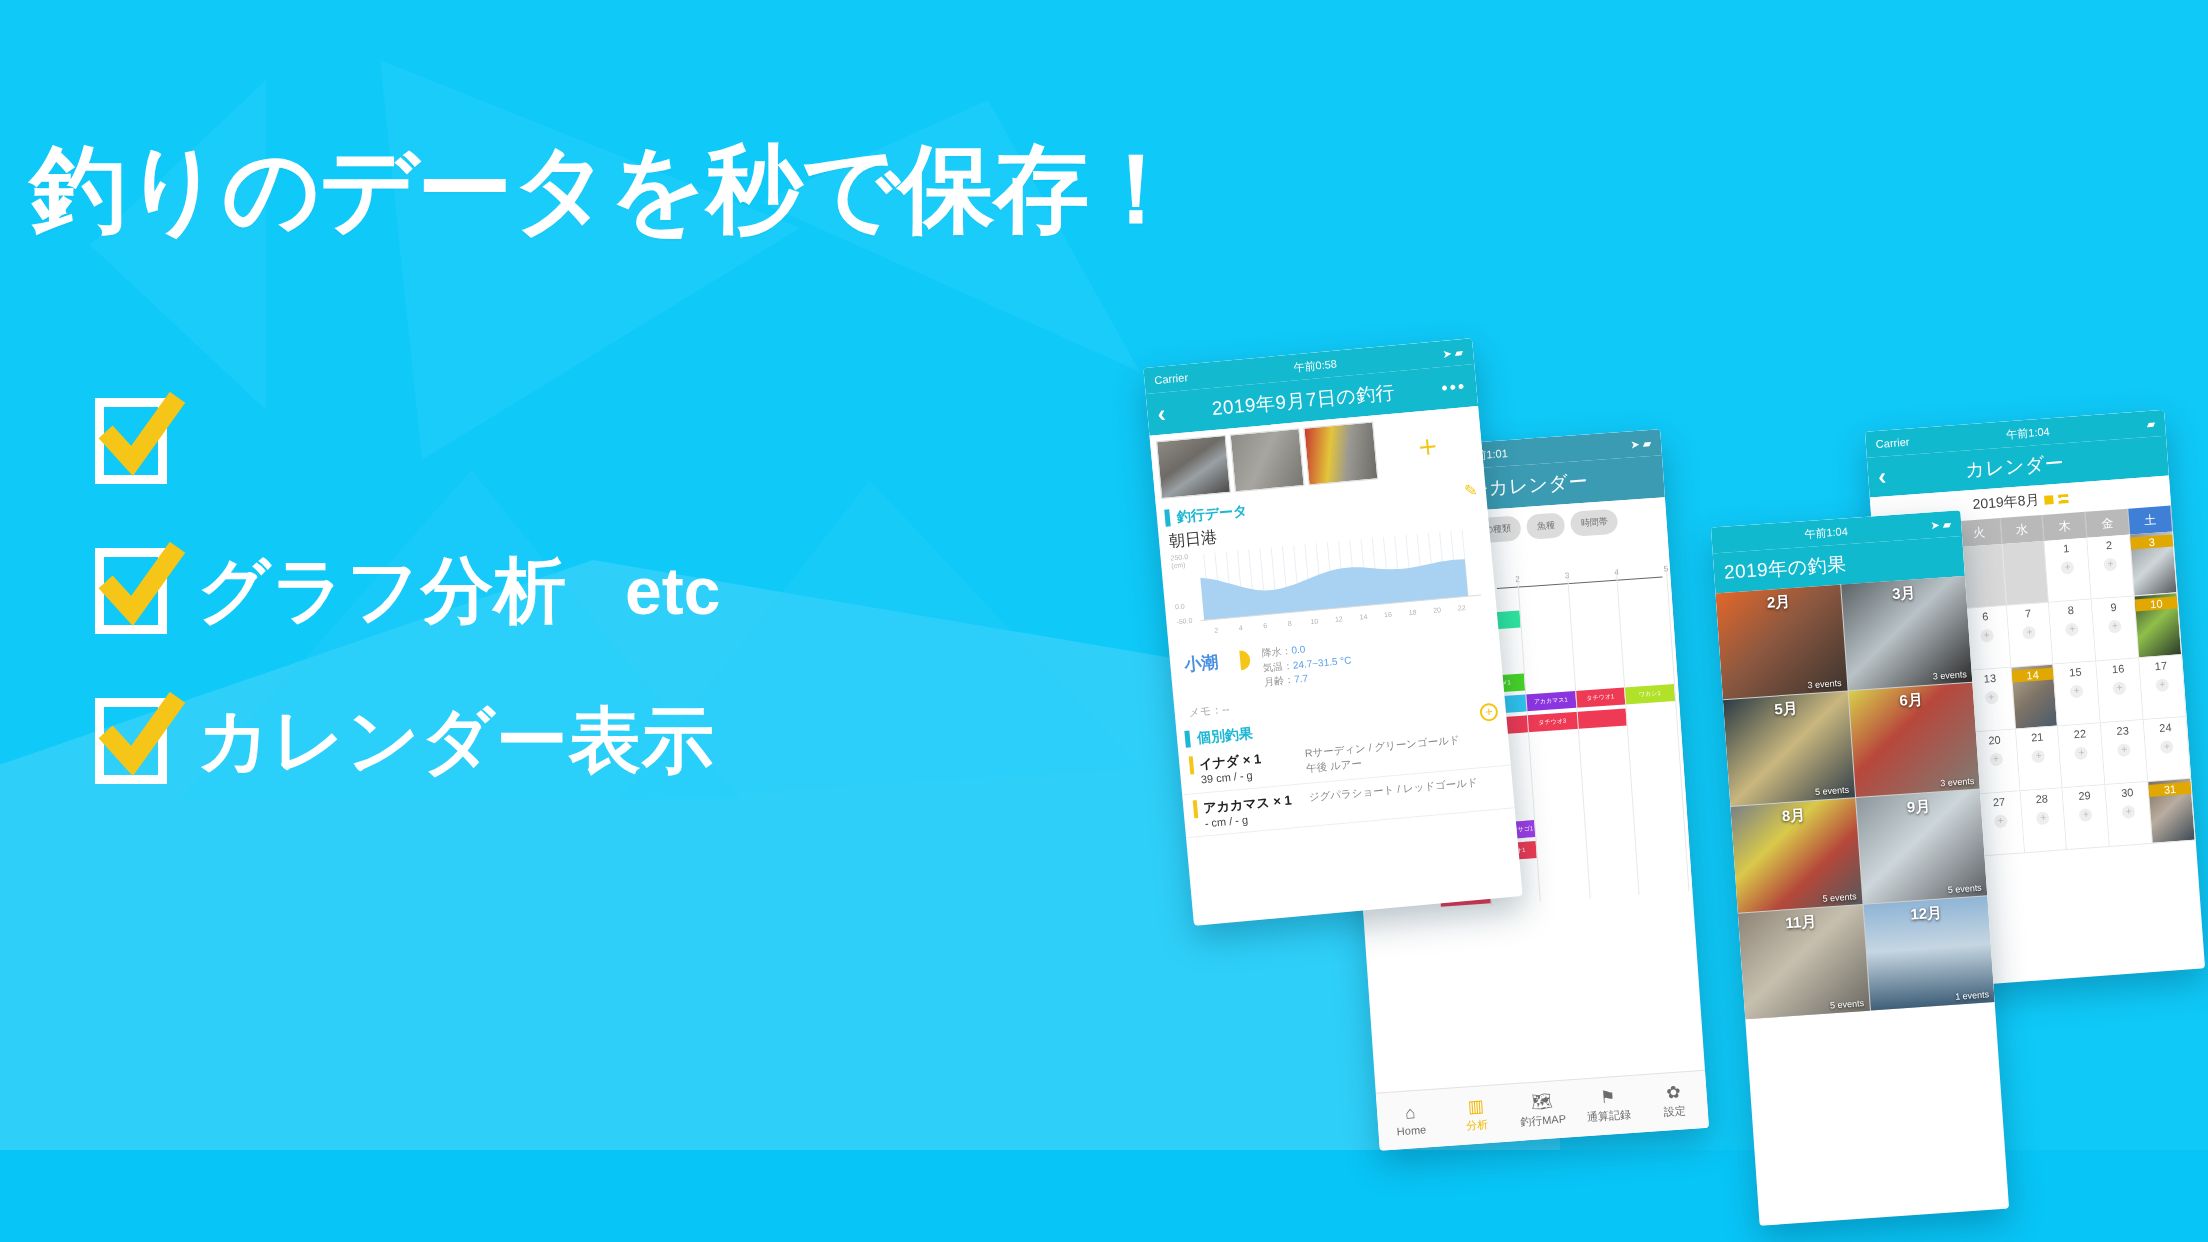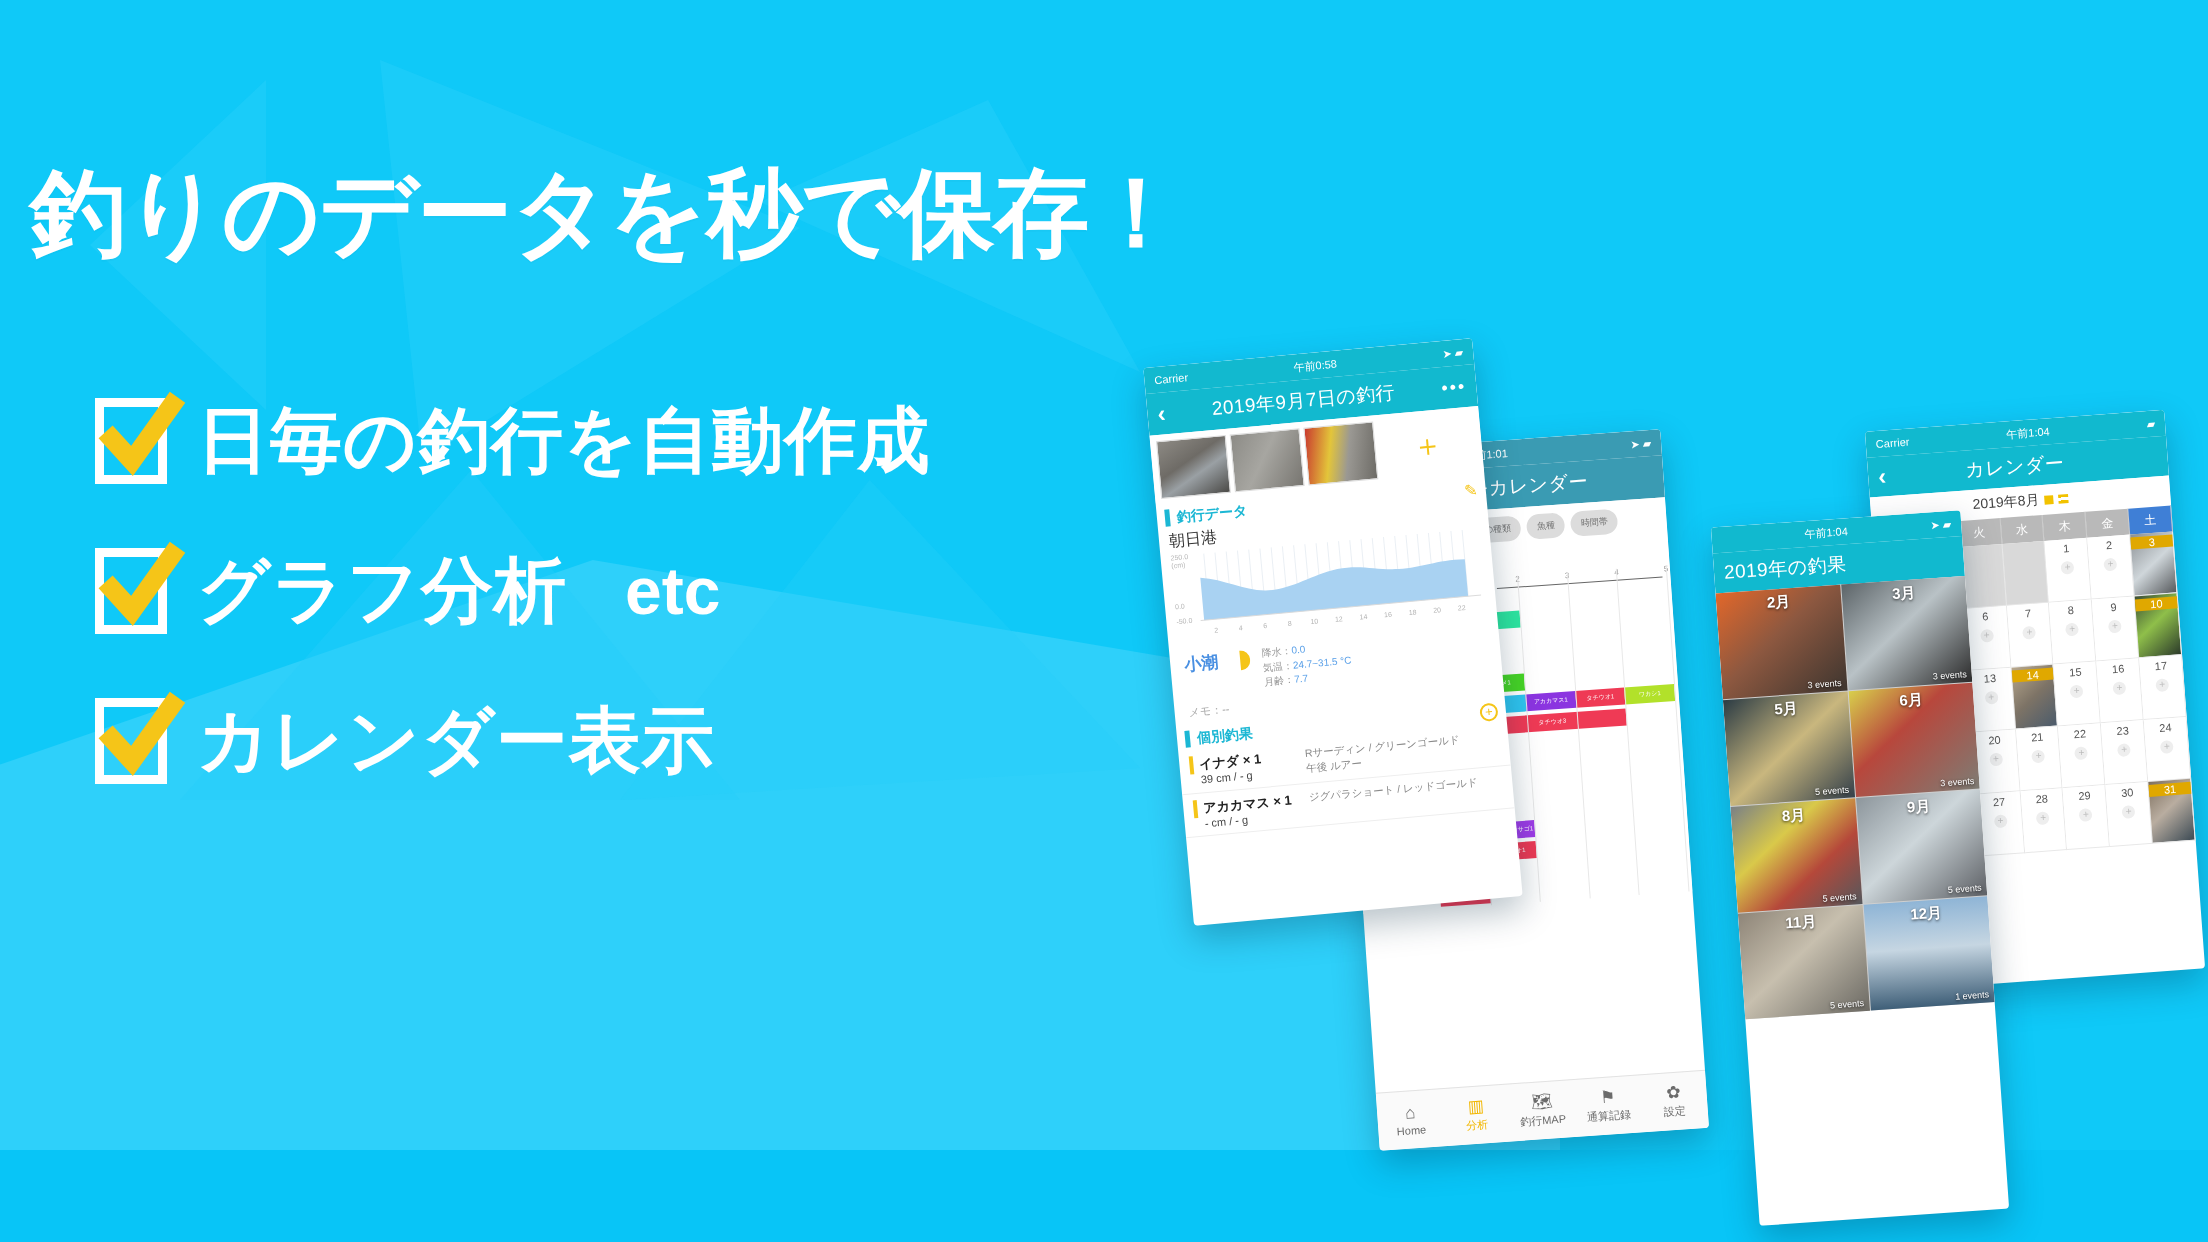--- a/index.html
+++ b/index.html
@@ -11,21 +11,21 @@
   .stage{position:absolute;inset:0;overflow:hidden;}
 
   
   .bg-base{position:absolute;inset:0;background:#0fc9f8;}
   .bg-lighter{position:absolute;left:0;top:560px;width:1560px;height:682px;background:#2ed0fa;}
   .bg-band{position:absolute;left:0;top:1150px;width:2208px;height:92px;background:#08c5f7;}
   .poly{position:absolute;background:#25cdfa;opacity:.55;}
 
   
   .headline{
-    position:absolute;left:30px;top:60px;width:1350px;
+    position:absolute;left:30px;top:36px;width:1350px;
     color:#ffffff;font-weight:bold;line-height:1.06;
     font-size:96px;letter-spacing:-1px;
     white-space:pre-line;
     text-shadow:0 2px 0 rgba(0,0,0,0.02);
   }
   .headline .l2{display:block;}
 
   
   .features{position:absolute;left:95px;top:375px;width:1000px;}
   .feature{display:flex;align-items:center;height:132px;margin-bottom:18px;}
@@ -178,21 +178,20 @@
   </div>
 
   <div class="features">
 
     <div class="feature">
       <div class="chk">
         <svg class="tick" viewBox="0 0 96 96">
           <path d="M20 48 L40 70 L80 14" stroke="#f5c518" stroke-width="19" fill="none" stroke-linecap="square"></path>
         </svg>
       </div>
-      <div class="feat-label">日毎の釣行を自動作成</div>
       <div class="feat-label feat-etc"></div>
     </div>
 
     <div class="feature">
       <div class="chk">
         <svg class="tick" viewBox="0 0 96 96">
           <path d="M20 48 L40 70 L80 14" stroke="#f5c518" stroke-width="19" fill="none" stroke-linecap="square"></path>
         </svg>
       </div>
       <div class="feat-label">グラフ分析</div>

